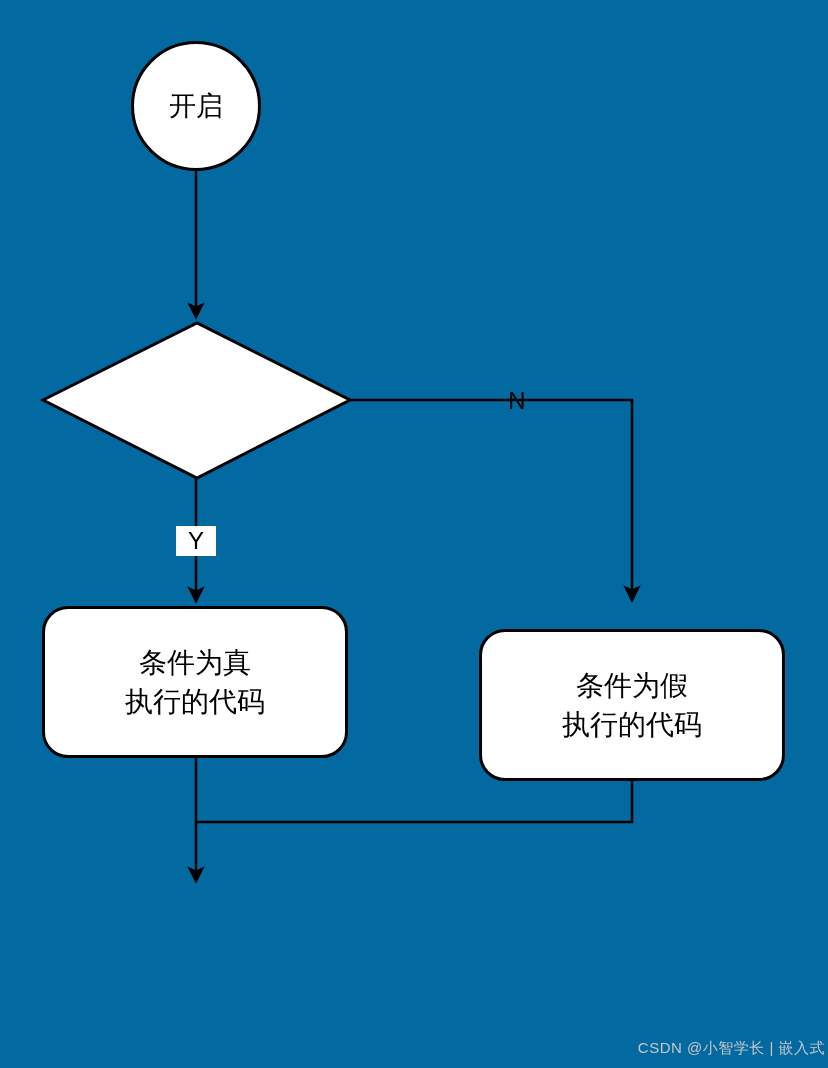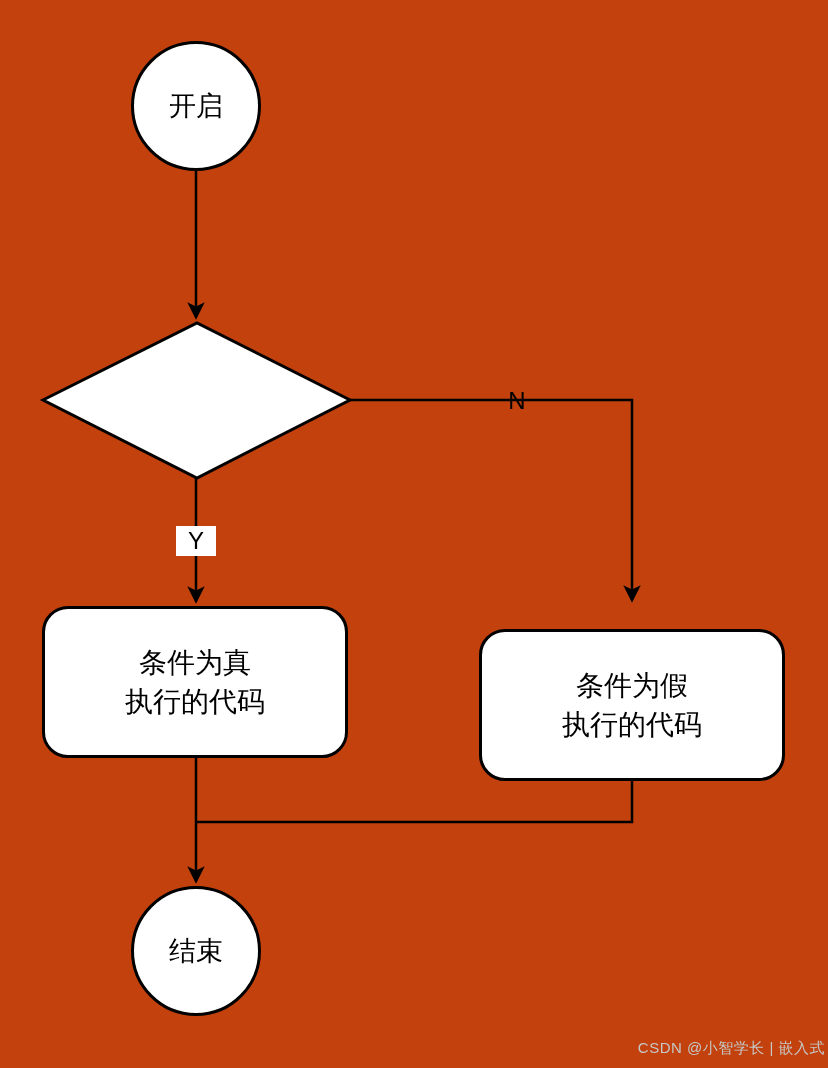--- a/index.html
+++ b/index.html
@@ -4,21 +4,21 @@
 <style>
   html, body {
     margin: 0;
     padding: 0;
     background: #ffffff;
   }
   .canvas {
     position: relative;
     width: 828px;
     height: 1068px;
-    background: #c2410c;
+    background: #0369a1;
     font-family: "Liberation Sans", "DejaVu Sans", sans-serif;
     overflow: hidden;
   }
   .connector-layer {
     position: absolute;
     left: 0;
     top: 0;
     width: 828px;
     height: 1068px;
   }
@@ -126,19 +126,16 @@
   <div class="node rect-node true-node">
     <span>条件为真</span>
     <span>执行的代码</span>
   </div>
 
   <div class="node rect-node false-node">
     <span>条件为假</span>
     <span>执行的代码</span>
   </div>
 
-  <div class="node circle-node end-node">
-    <span>结束</span>
-  </div>
 
   <div class="watermark">CSDN @小智学长 | 嵌入式</div>
 
 </div>
 
 </body></html>

